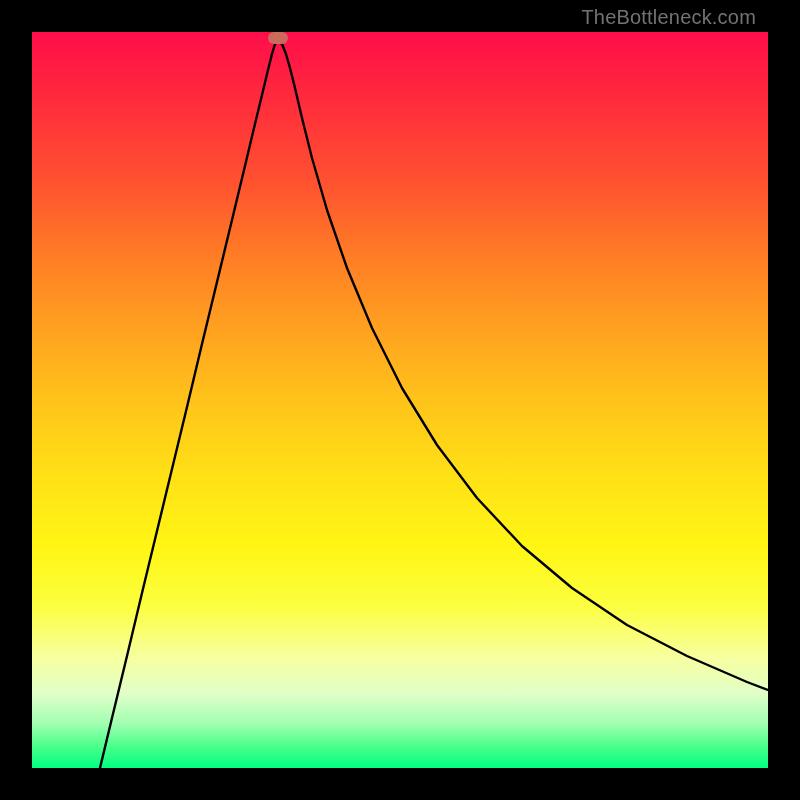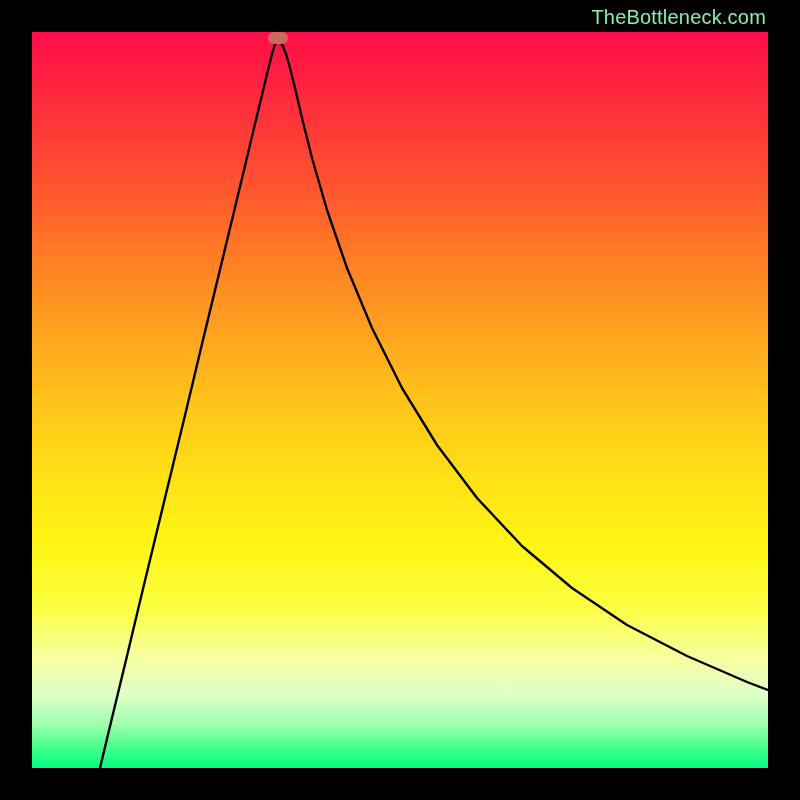--- a/index.html
+++ b/index.html
@@ -29,25 +29,25 @@
       #f7ffa0 85%,
       #e0ffc8 90%,
       #a0ffb0 94%,
       #4cff8c 97%,
       #00ff80 100%
     );
   }
   .watermark {
     position: absolute;
     top: 6px;
-    right: 34px;
+    right: 44px;
     font-family: Arial, Helvetica, sans-serif;
     font-size: 20px;
     font-weight: 500;
-    color: #86efac;
+    color: #737373;
     letter-spacing: 0.2px;
   }
   svg.curve {
     position: absolute;
     left: 0;
     top: 0;
     width: 736px;
     height: 736px;
   }
   .marker {

